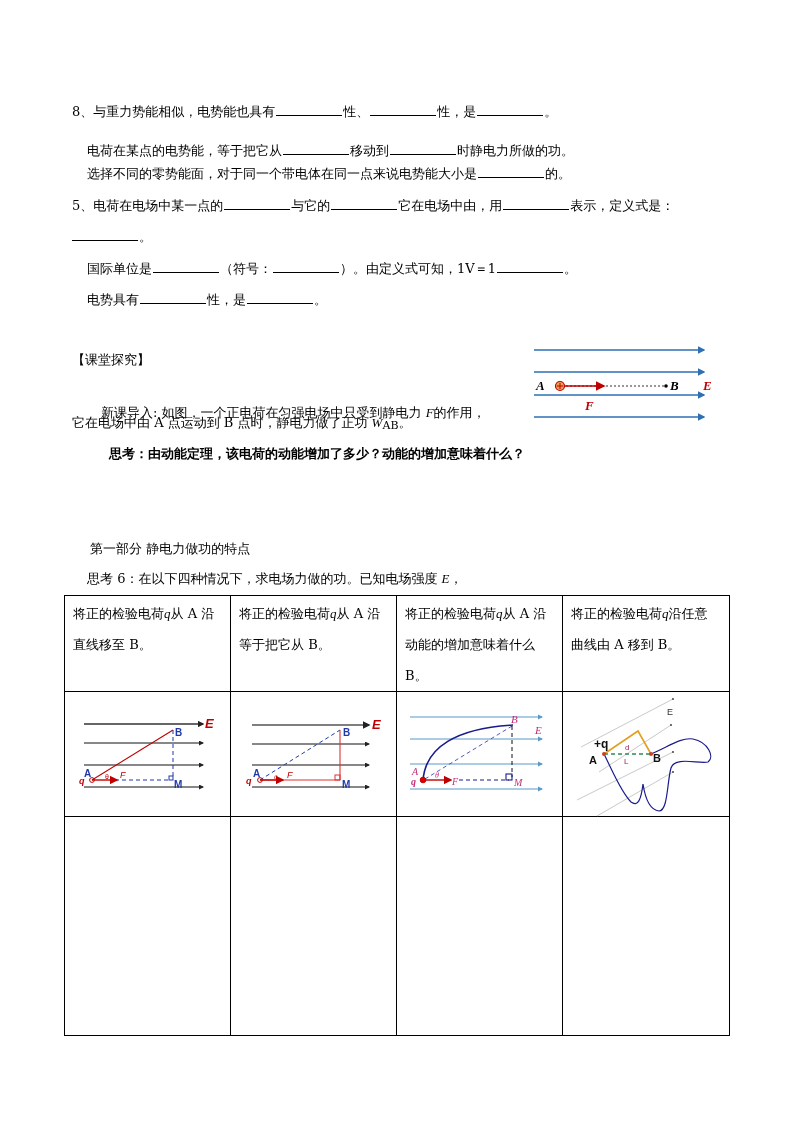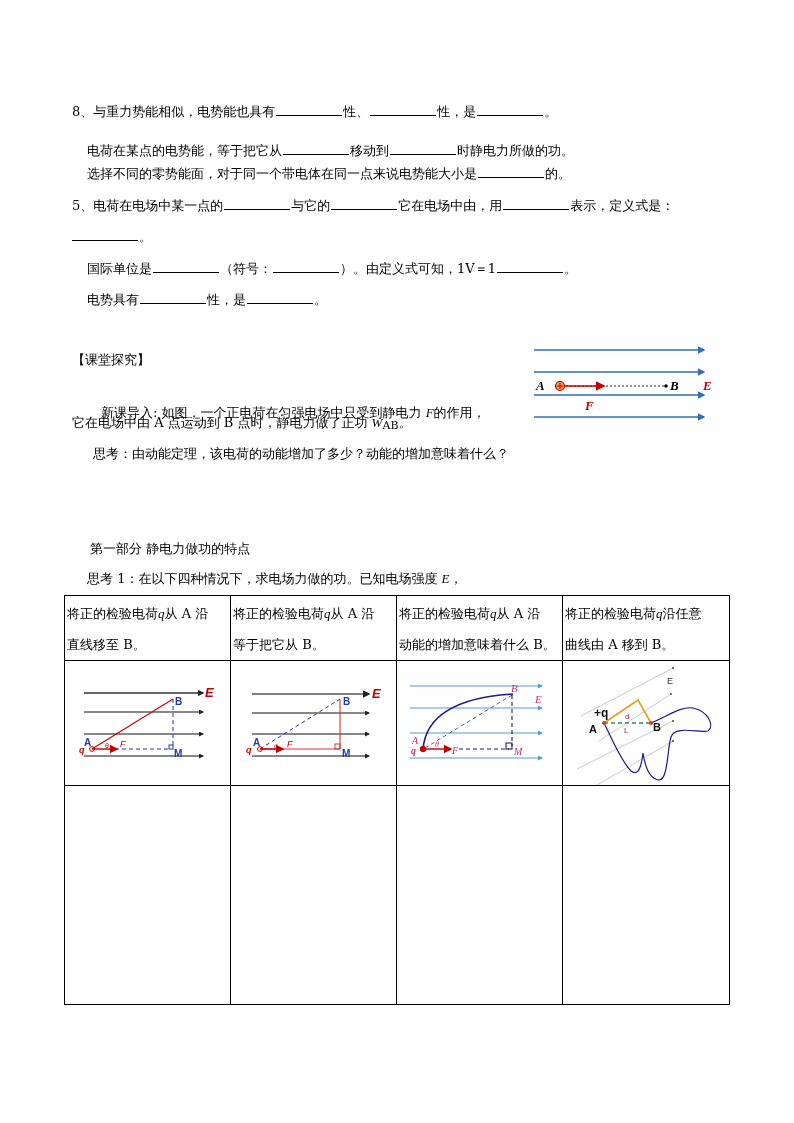--- a/index.html
+++ b/index.html
@@ -37,21 +37,21 @@
     top: 595px;
     width: 665px;
     border-collapse: collapse;
     table-layout: fixed;
   }
   table.work td {
     border: 1.3px solid #000;
     vertical-align: top;
     font-size: 13px;
     line-height: 31px;
-    padding: 0 2px;
+    padding: 0 8px;
   }
   table.work tr.hdr td { height: 64px; padding-top: 2px; }
   table.work tr.pic td { height: 125px; padding: 0; position: relative; }
   table.work tr.ans td { height: 219px; }
   .cellsvg { position: absolute; left: 0; top: 0; }
 </style>
 </head>
 <body>
 
 <div class="line" style="left:72px; top:103px;">
@@ -77,21 +77,21 @@
   <span>电势具有</span><span class="blank"></span><span>性，是</span><span class="blank"></span><span>。</span>
 </div>
 
 <div class="line bold" style="left:72px; top:352px;">【课堂探究】</div>
 <div class="line" style="left:101px; top:384px;margin-top:21px;">
   <span class="bold">新课导入:</span><span> 如图，一个正电荷在匀强电场中只受到静电力 </span><span class="ital">F</span><span>的作用，</span>
 </div>
 <div class="line" style="left:72px; top:415px;">
   <span>它在电场中由 A 点运动到 B 点时，静电力做了正功 </span><span class="ital">W</span><sub>AB</sub><span>。</span>
 </div>
-<div class="line" style="left:93px; top:446px;">思考：由动能定理，该电荷的动能增加了多少？动能的增加意味着什么？</div>
+<div class="line" style="left:109px; top:446px;font-weight:bold;">思考：由动能定理，该电荷的动能增加了多少？动能的增加意味着什么？</div>
 
 <svg class="diagram" style="left:530px; top:340px;" width="190" height="90" viewBox="0 0 190 90">
   <defs>
     <marker id="arrBlue" markerWidth="6" markerHeight="6" refX="5" refY="3" orient="auto">
       <path d="M0,0 L6,3 L0,6 Z" fill="#2e6fb5"></path>
     </marker>
     <marker id="arrRed" markerWidth="6" markerHeight="6" refX="5" refY="3" orient="auto">
       <path d="M0,0 L6,3 L0,6 Z" fill="#c00000"></path>
     </marker>
   </defs>
@@ -106,21 +106,21 @@
   <line x1="30" y1="43" x2="30" y2="49" stroke="#c00000" stroke-width="1"></line>
   <circle cx="136" cy="46" r="1.8" fill="#000"></circle>
   <text x="6" y="50" font-family="Liberation Serif, serif" font-style="italic" font-weight="bold" font-size="13" fill="#000">A</text>
   <text x="140" y="50" font-family="Liberation Serif, serif" font-style="italic" font-weight="bold" font-size="13" fill="#000">B</text>
   <text x="173" y="50" font-family="Liberation Serif, serif" font-style="italic" font-weight="bold" font-size="13" fill="#c00000">E</text>
   <text x="55" y="70" font-family="Liberation Serif, serif" font-style="italic" font-weight="bold" font-size="13" fill="#c00000">F</text>
 </svg>
 
 <div class="line bold" style="left:90px; top:541px;">第一部分  静电力做功的特点</div>
 <div class="line" style="left:87px; top:571px;">
-  <span>思考 1：在以下四种情况下，求电场力做的功。已知电场强度 </span><span class="ital">E</span><span>，</span>
+  <span>思考 6：在以下四种情况下，求电场力做的功。已知电场强度 </span><span class="ital">E</span><span>，</span>
 </div>
 
 <table class="work">
   <colgroup>
       <col style="width:166px">
       <col style="width:166px">
       <col style="width:166px">
       <col style="width:167px">
     </colgroup>
   <tbody>

